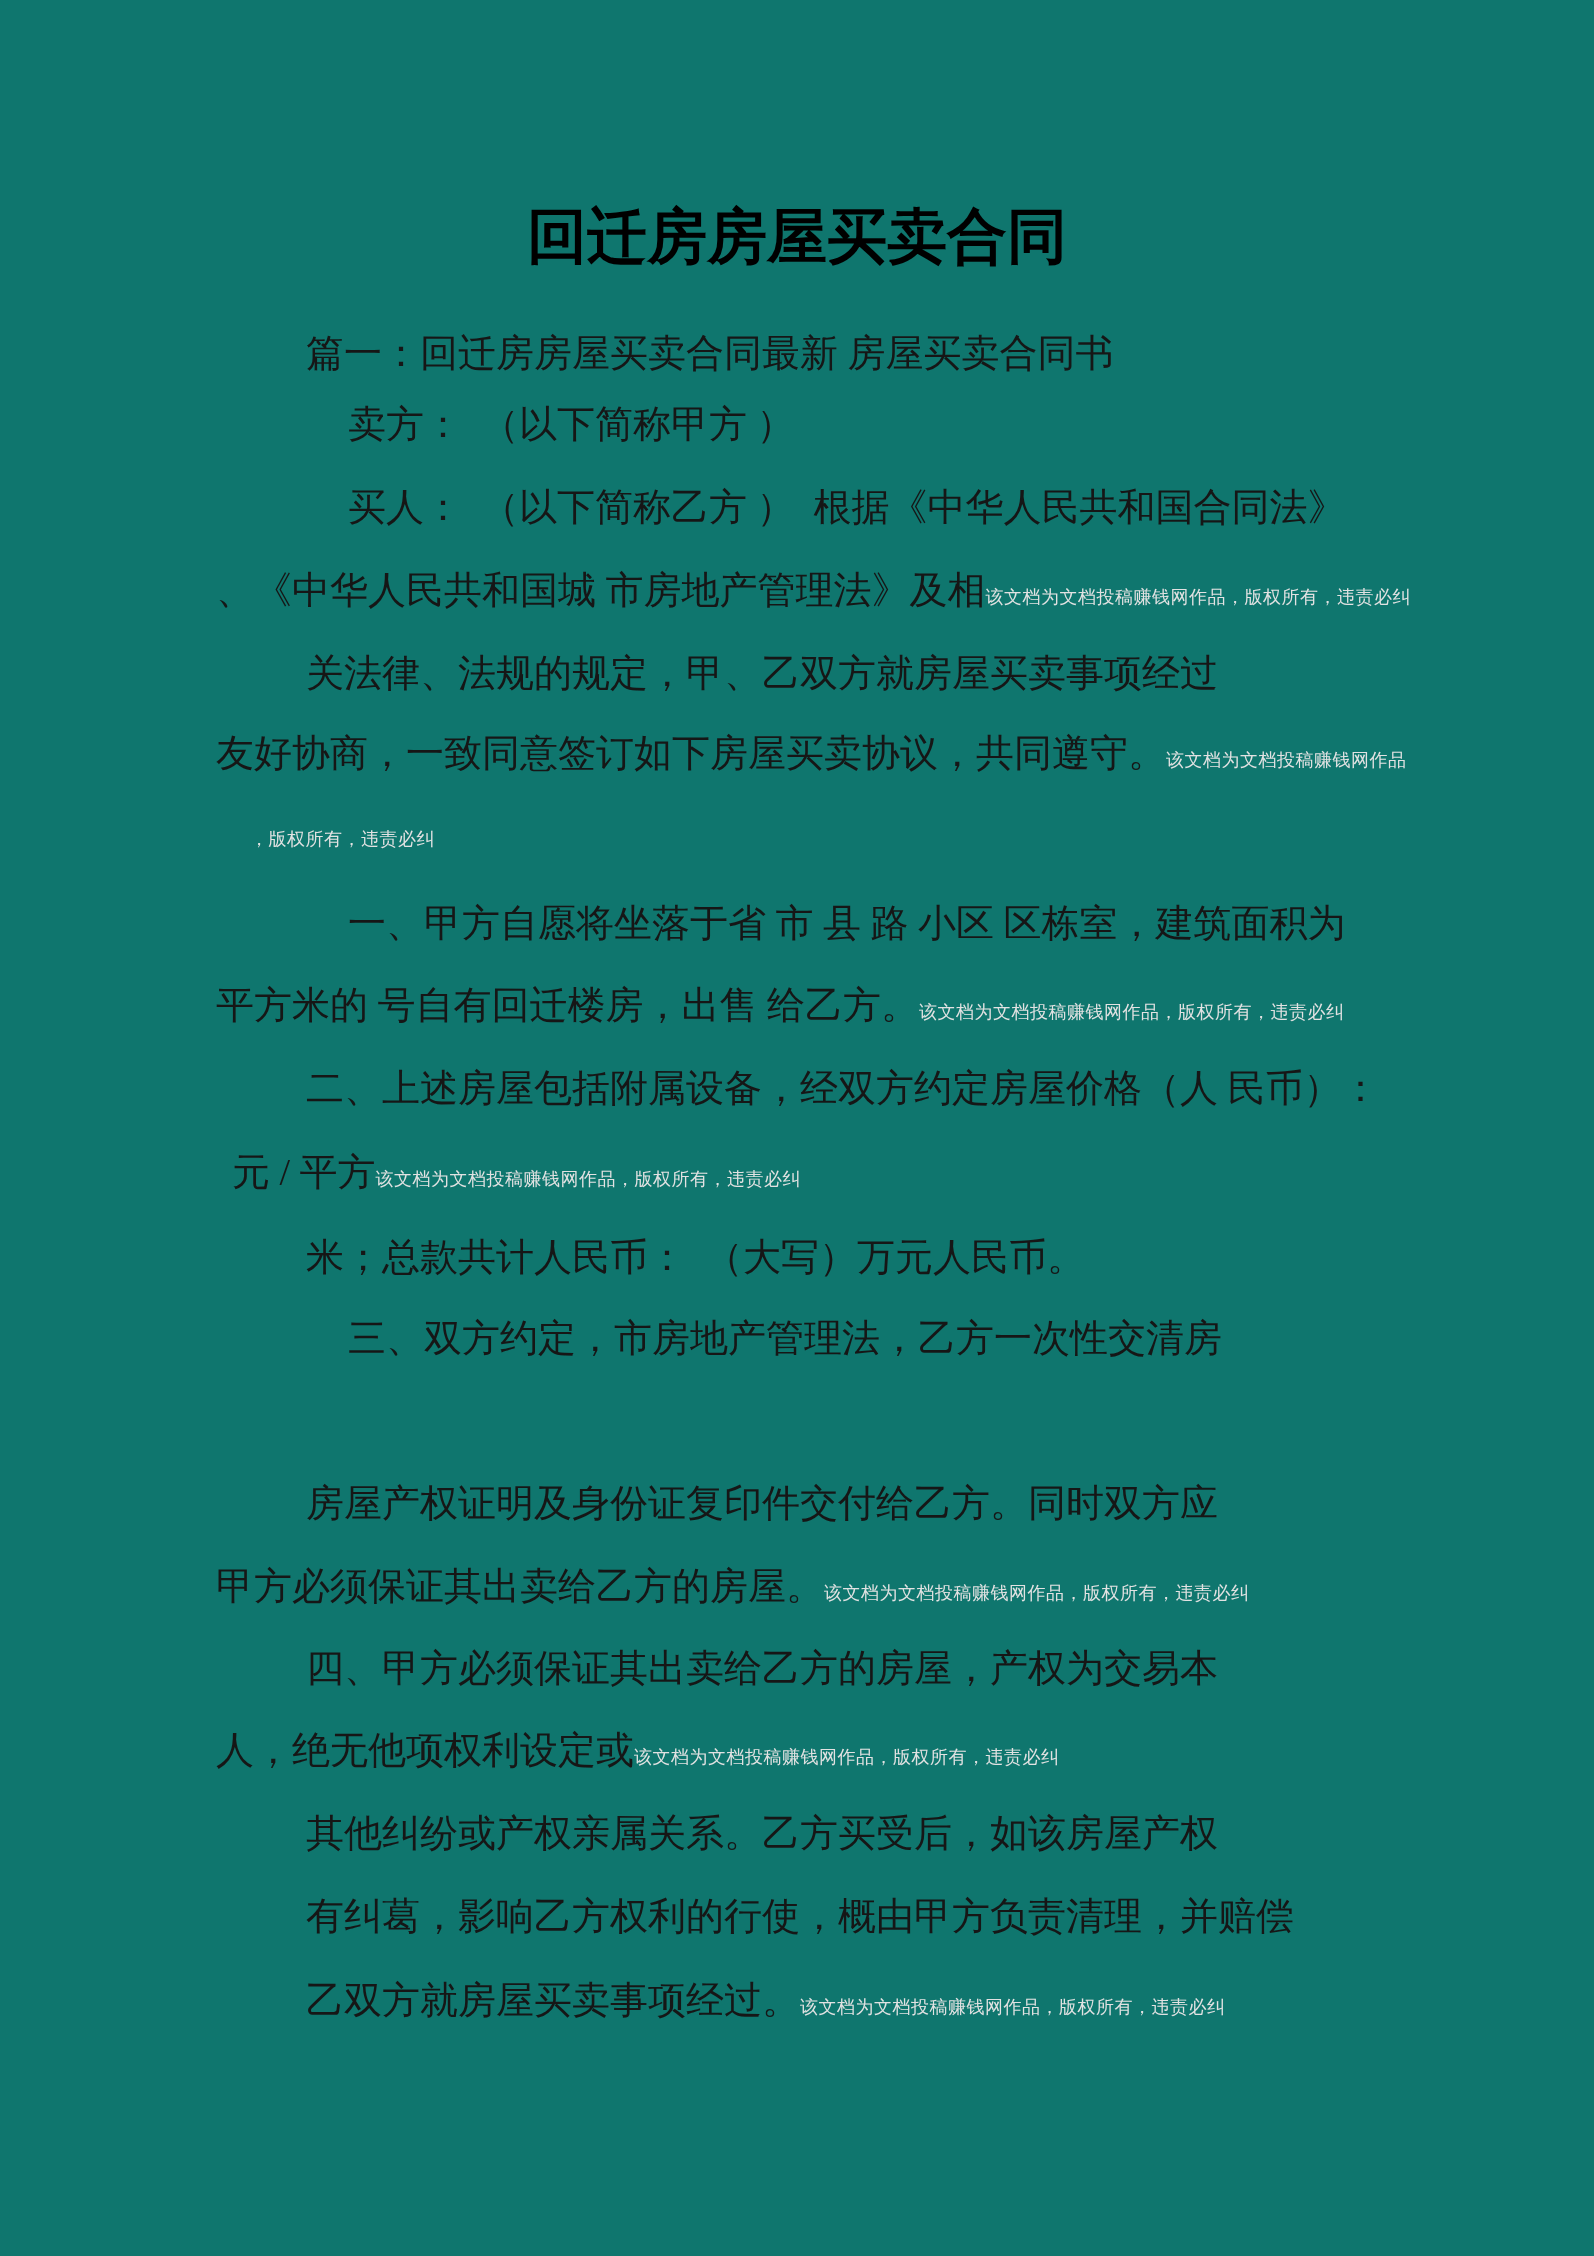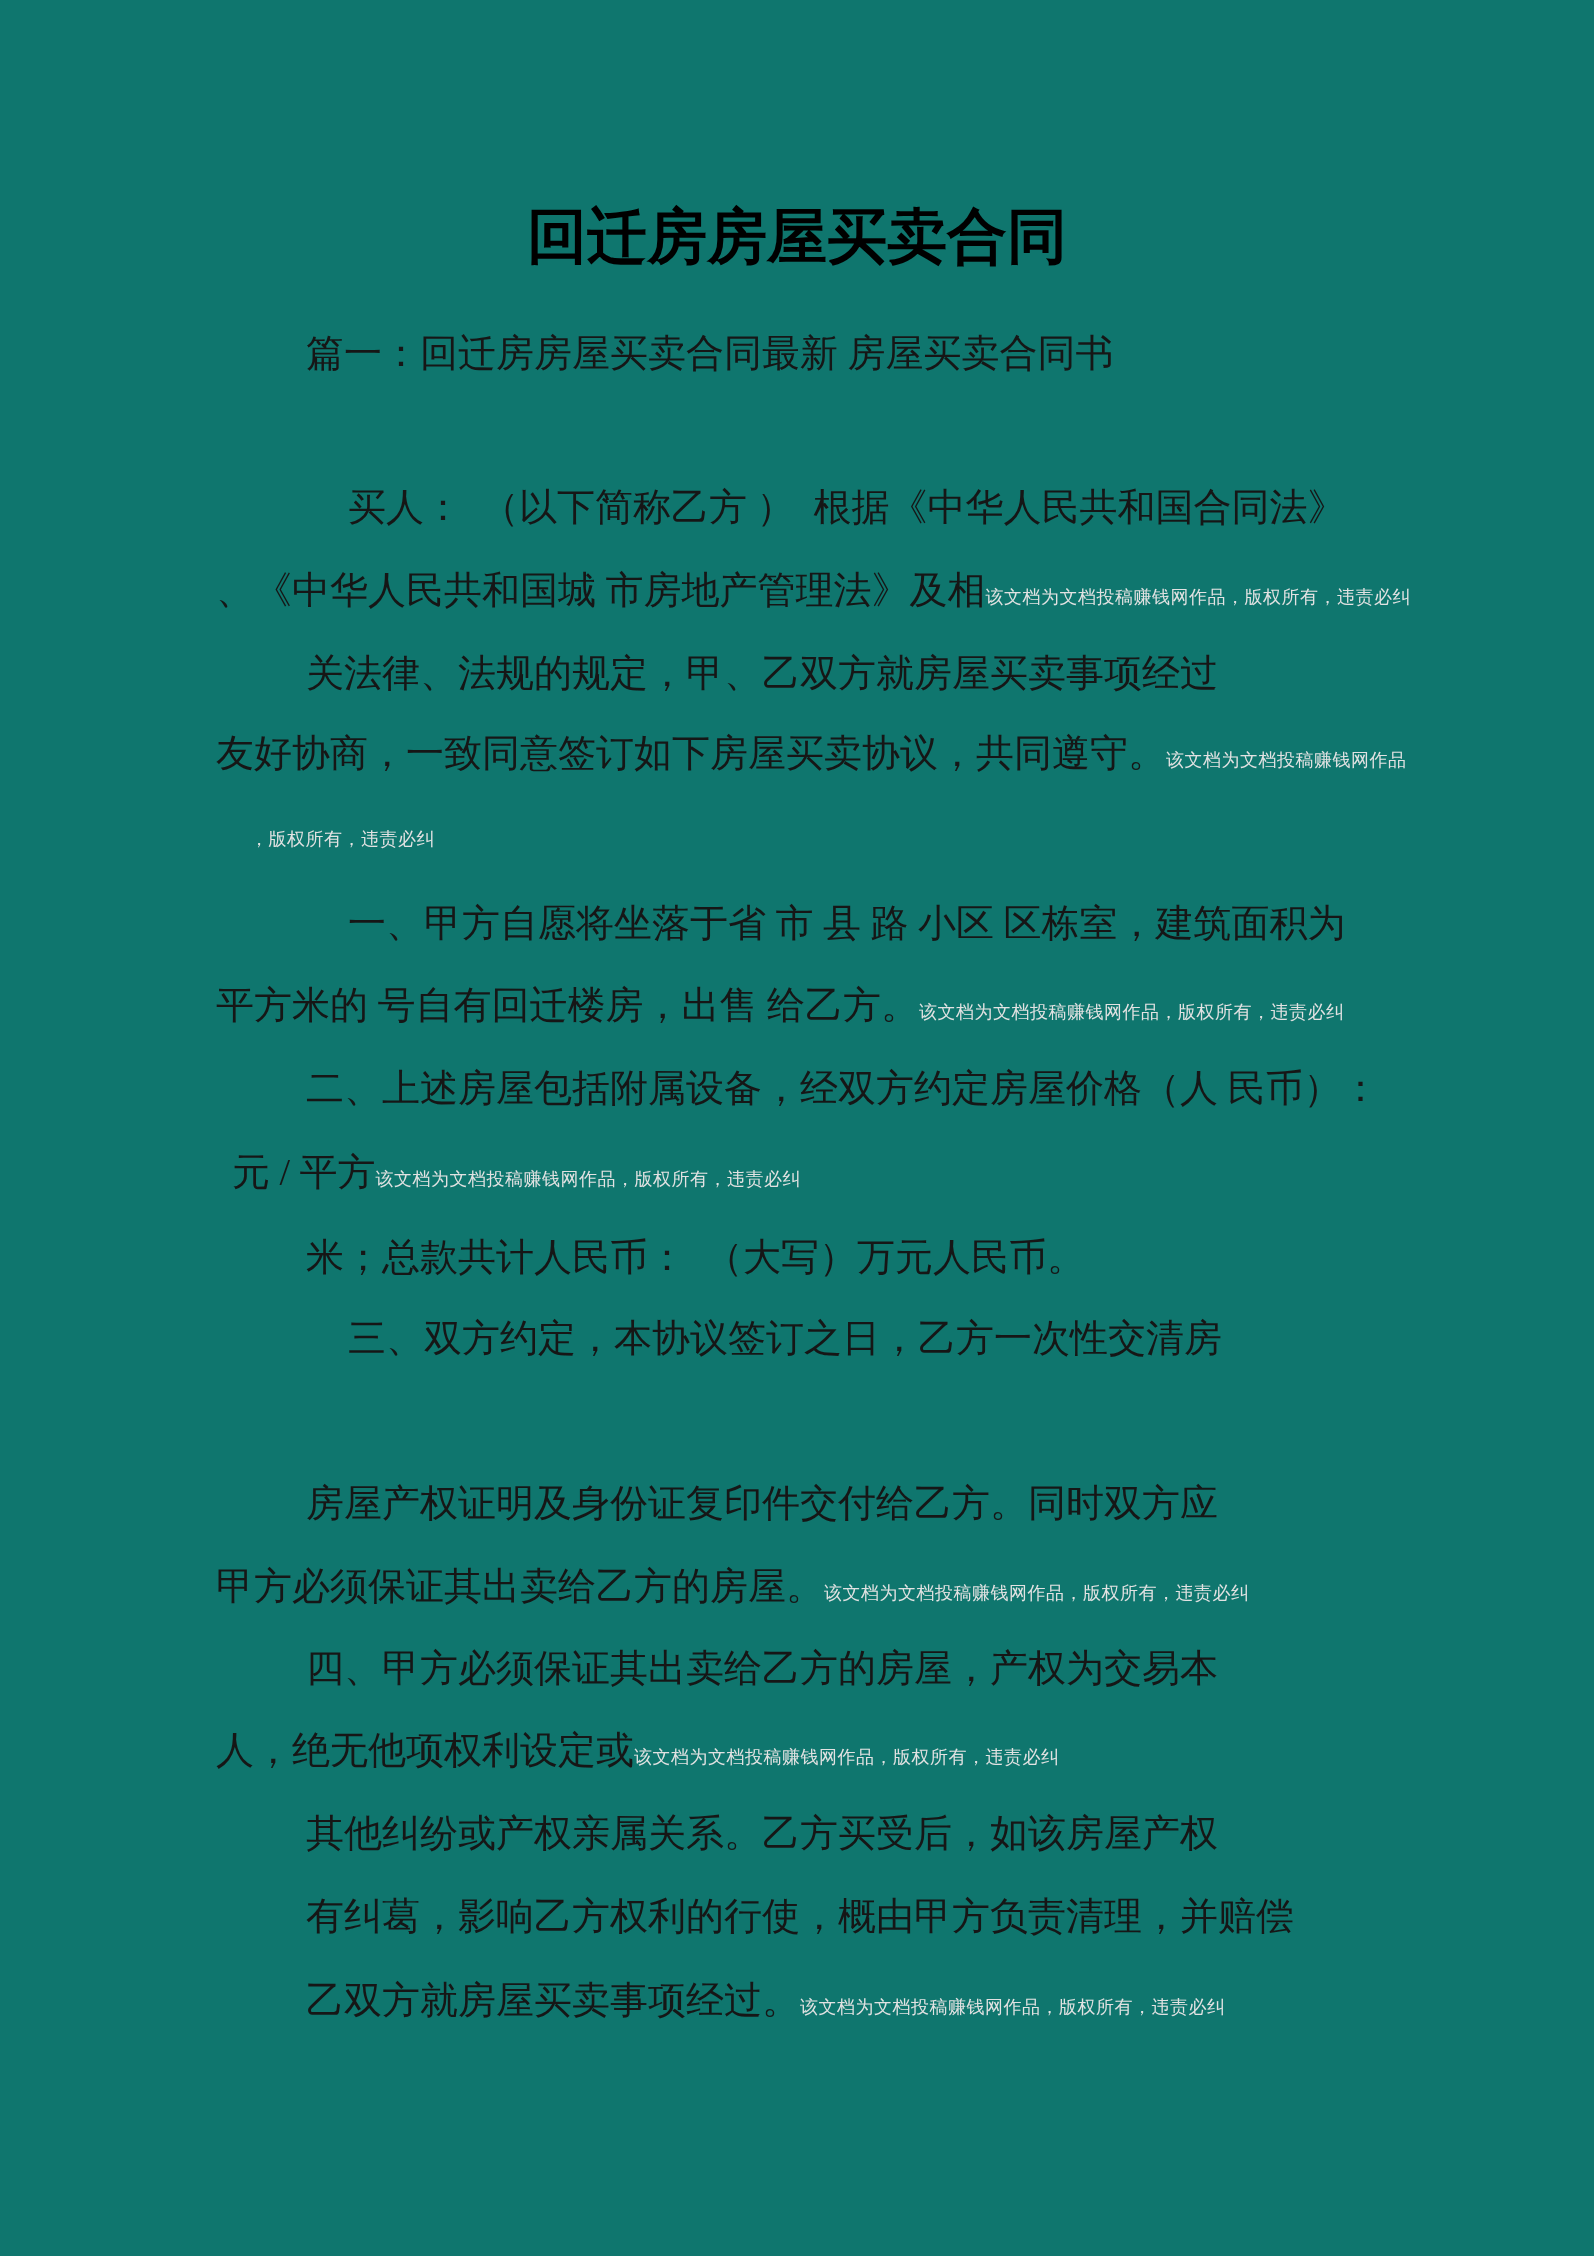--- a/index.html
+++ b/index.html
@@ -53,20 +53,21 @@
 </style>
 </head>
 <body>
 
 <div class="page">
 
   <div class="doc-title">回迁房房屋买卖合同</div>
 
   <div class="line" style="top:333px;left:306px"><span>篇一：回迁房房屋买卖合同最新 房屋买卖合同书</span></div>
 
+  <div class="line" style="top:404px;left:348px"><span>卖方：  （以下简称甲方 ）</span></div>
 
   <div class="line" style="top:570px;left:216px"><span>、《中华人民共和国城 市房地产管理法》及相</span><span class="wm">该文档为文档投稿赚钱网作品，版权所有，违责必纠</span></div>
 
   <div class="line" style="top:487px;left:348px"><span>买人：  （以下简称乙方 ）  根据《中华人民共和国合同法》</span></div>
 
   <div class="line" style="top:653px;left:306px"><span>关法律、法规的规定，甲、乙双方就房屋买卖事项经过</span></div>
 
   <div class="line" style="top:733px;left:216px"><span>友好协商，一致同意签订如下房屋买卖协议，共同遵守。</span><span class="wm">该文档为文档投稿赚钱网作品</span></div>
 
   <div class="wm-standalone" style="top:830px;left:216px">，版权所有，违责必纠</div>
@@ -74,21 +75,21 @@
   <div class="line" style="top:903px;left:348px"><span>一、甲方自愿将坐落于省 市 县 路 小区 区栋室，建筑面积为</span></div>
 
   <div class="line" style="top:985px;left:216px"><span>平方米的 号自有回迁楼房，出售 给乙方。</span><span class="wm">该文档为文档投稿赚钱网作品，版权所有，违责必纠</span></div>
 
   <div class="line" style="top:1068px;left:306px"><span>二、上述房屋包括附属设备，经双方约定房屋价格（人 民币）：</span></div>
 
   <div class="line" style="top:1152px;left:232px"><span>元 / 平方</span><span class="wm">该文档为文档投稿赚钱网作品，版权所有，违责必纠</span></div>
 
   <div class="line" style="top:1237px;left:306px"><span>米；总款共计人民币：  （大写）万元人民币。</span></div>
 
-  <div class="line" style="top:1318px;left:348px"><span>三、双方约定，本协议签订之日，乙方一次性交清房</span></div>
+  <div class="line" style="top:1318px;left:348px"><span>三、双方约定，市房地产管理法，乙方一次性交清房</span></div>
 
 
   <div class="line" style="top:1483px;left:306px"><span>房屋产权证明及身份证复印件交付给乙方。同时双方应</span></div>
 
   <div class="line" style="top:1566px;left:216px"><span>甲方必须保证其出卖给乙方的房屋。</span><span class="wm">该文档为文档投稿赚钱网作品，版权所有，违责必纠</span></div>
 
   <div class="line" style="top:1648px;left:306px"><span>四、甲方必须保证其出卖给乙方的房屋，产权为交易本</span></div>
 
   <div class="line" style="top:1730px;left:216px"><span>人，绝无他项权利设定或</span><span class="wm">该文档为文档投稿赚钱网作品，版权所有，违责必纠</span></div>
 

